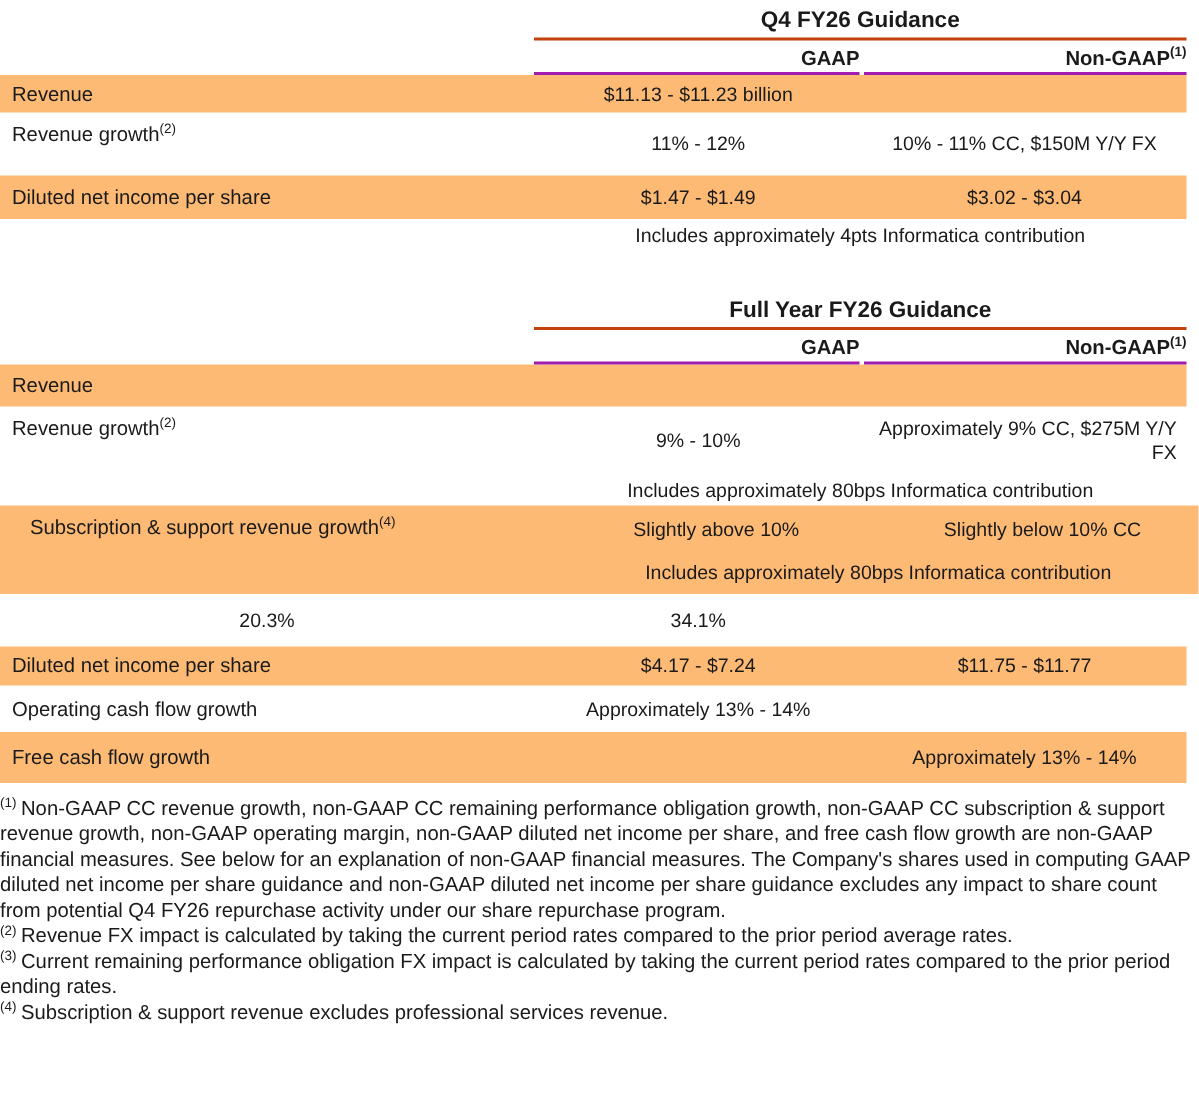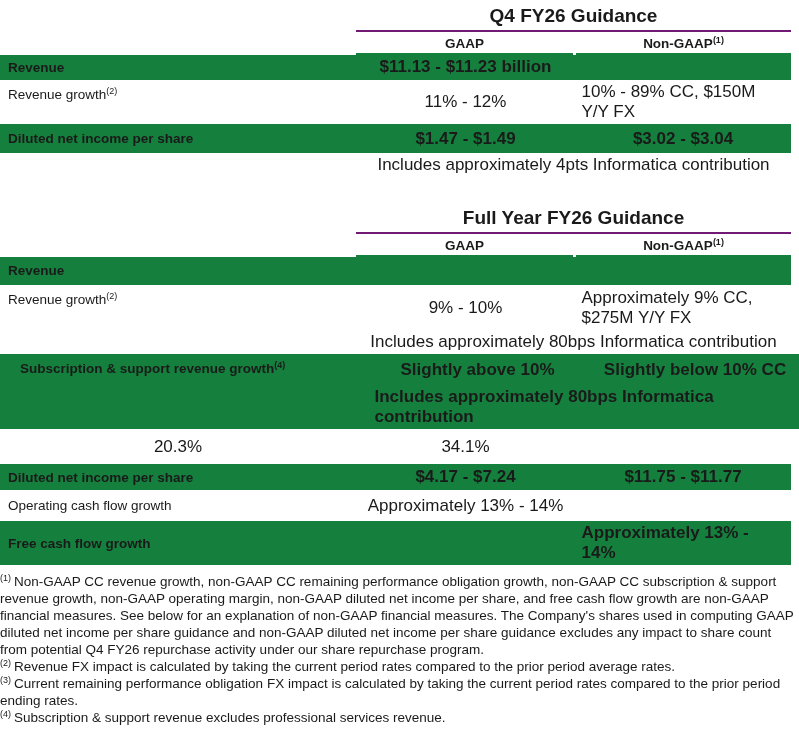--- a/index.html
+++ b/index.html
@@ -16,54 +16,54 @@
     display: grid;
     grid-template-columns: 356px 219px 216px;
     align-items: center;
   }
 
   
   .title-span {
     grid-column: 2 / 4;
     text-align: center;
     font-weight: bold;
-    font-size: 19px;
+    font-size: 15px;
     padding: 2px 0 3px 0;
-    border-bottom: 2px solid #701a75;
+    border-bottom: 2px solid #c2410c;
   }
   .colhead {
-    text-align: center;
+    text-align: right;
     font-weight: bold;
     font-size: 13.5px;
     padding: 4px 0 2px 0;
-    border-bottom: 2px solid #15803d;
+    border-bottom: 2px solid #a21caf;
   }
   .gaap-head { margin-right: 2px; }
   .nongaap-head { margin-left: 1px; }
 
   
   .lbl {
     font-size: 13.5px;
     padding-left: 8px;
     line-height: 1.15;
   }
   .val {
-    font-size: 17px;
+    font-size: 13px;
     line-height: 1.18;
-    text-align: left;
+    text-align: right;
     display: flex;
     align-items: center;
     justify-content: center;
     padding: 2px 6.5px;
     box-sizing: border-box;
     height: 100%;
   }
   .note-span { grid-column: 2 / 4; }
 
-  .blue { background: #15803d; font-weight: bold; }
+  .blue { background: #fdba74; }
 
   .lbl-top { align-self: start; padding-top: 7px; }
 
   sup {
     font-size: 9px;
     line-height: 0;
     vertical-align: super;
   }
 
   .subblock { width: 796px; padding-left: 12px; }
@@ -97,21 +97,21 @@
 
     <div class="trow blue" style="min-height:25px">
       <div class="lbl"><span>Revenue</span></div>
       <div class="val">$11.13 - $11.23 billion</div>
       <div class="val"></div>
     </div>
 
     <div class="trow" style="min-height:42px">
       <div class="lbl lbl-top"><span>Revenue growth</span><sup>(2)</sup></div>
       <div class="val">11% - 12%</div>
-      <div class="val">10% - 89% CC, $150M Y/Y FX</div>
+      <div class="val">10% - 11% CC, $150M Y/Y FX</div>
     </div>
 
 
     <div class="trow blue" style="min-height:29px">
       <div class="lbl"><span>Diluted net income per share</span></div>
       <div class="val">$1.47 - $1.49</div>
       <div class="val">$3.02 - $3.04</div>
     </div>
 
 

